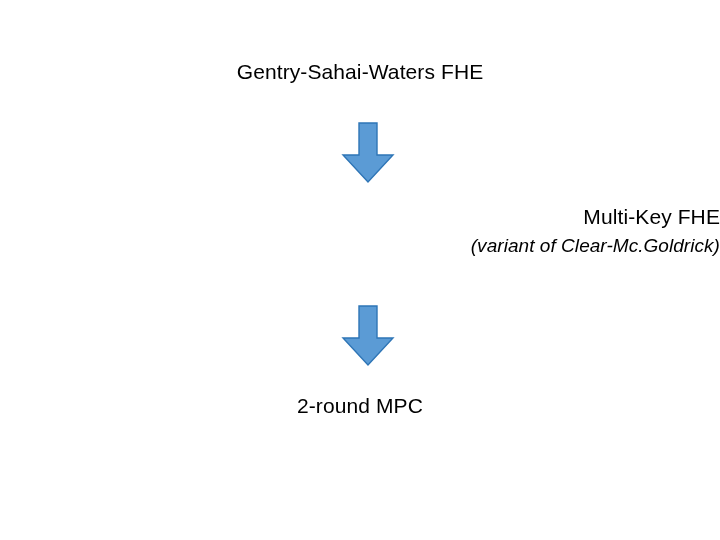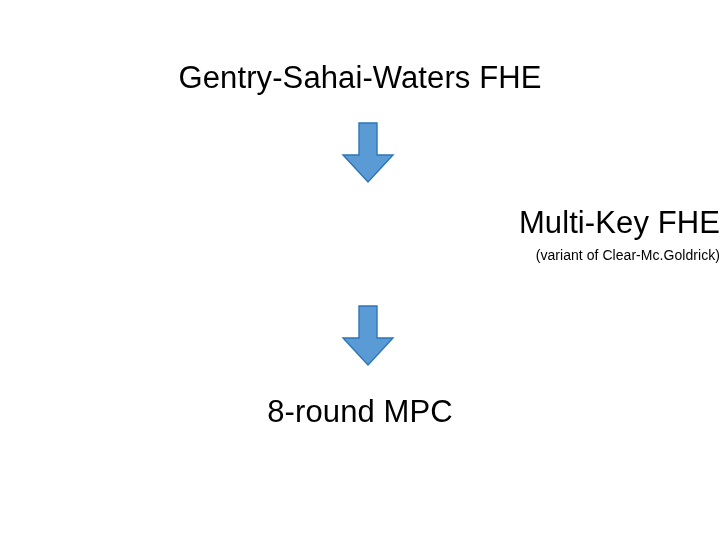--- a/index.html
+++ b/index.html
@@ -20,28 +20,29 @@
     background: #ffffff;
   }
   .node {
     position: absolute;
     left: 0;
     width: 720px;
     text-align: center;
     color: #000000;
   }
   .node-title {
-    font-size: 31px;
+    font-size: 21px;
     line-height: 1.15;
     letter-spacing: 0.1px;
   }
   .node-sub {
-    font-size: 14px;
+    font-size: 19px;
     line-height: 1.15;
     letter-spacing: 0.05px;
+    font-style: italic;
   }
   #node-top {
     top: 60px;
   }
   #node-mid {
     top: 205px;
     text-align: right;
   }
   #node-mid .node-sub {
     margin-top: 6px;
@@ -88,16 +89,16 @@
     <div class="node-sub">(variant of Clear-Mc.Goldrick)</div>
   </div>
 
   <div class="arrow" id="arrow-2">
     <svg viewBox="0 0 60 62" xmlns="http://www.w3.org/2000/svg">
       <polygon points="21,1 39,1 39,33 55,33 30,60 5,33 21,33" fill="#5b9bd5" stroke="#2e75b6" stroke-width="1.4" stroke-linejoin="miter"></polygon>
     </svg>
   </div>
 
   <div class="node" id="node-bottom">
-    <div class="node-title">8-round MPC</div>
+    <div class="node-title">2-round MPC</div>
   </div>
 
 </div>
 
 </body></html>

